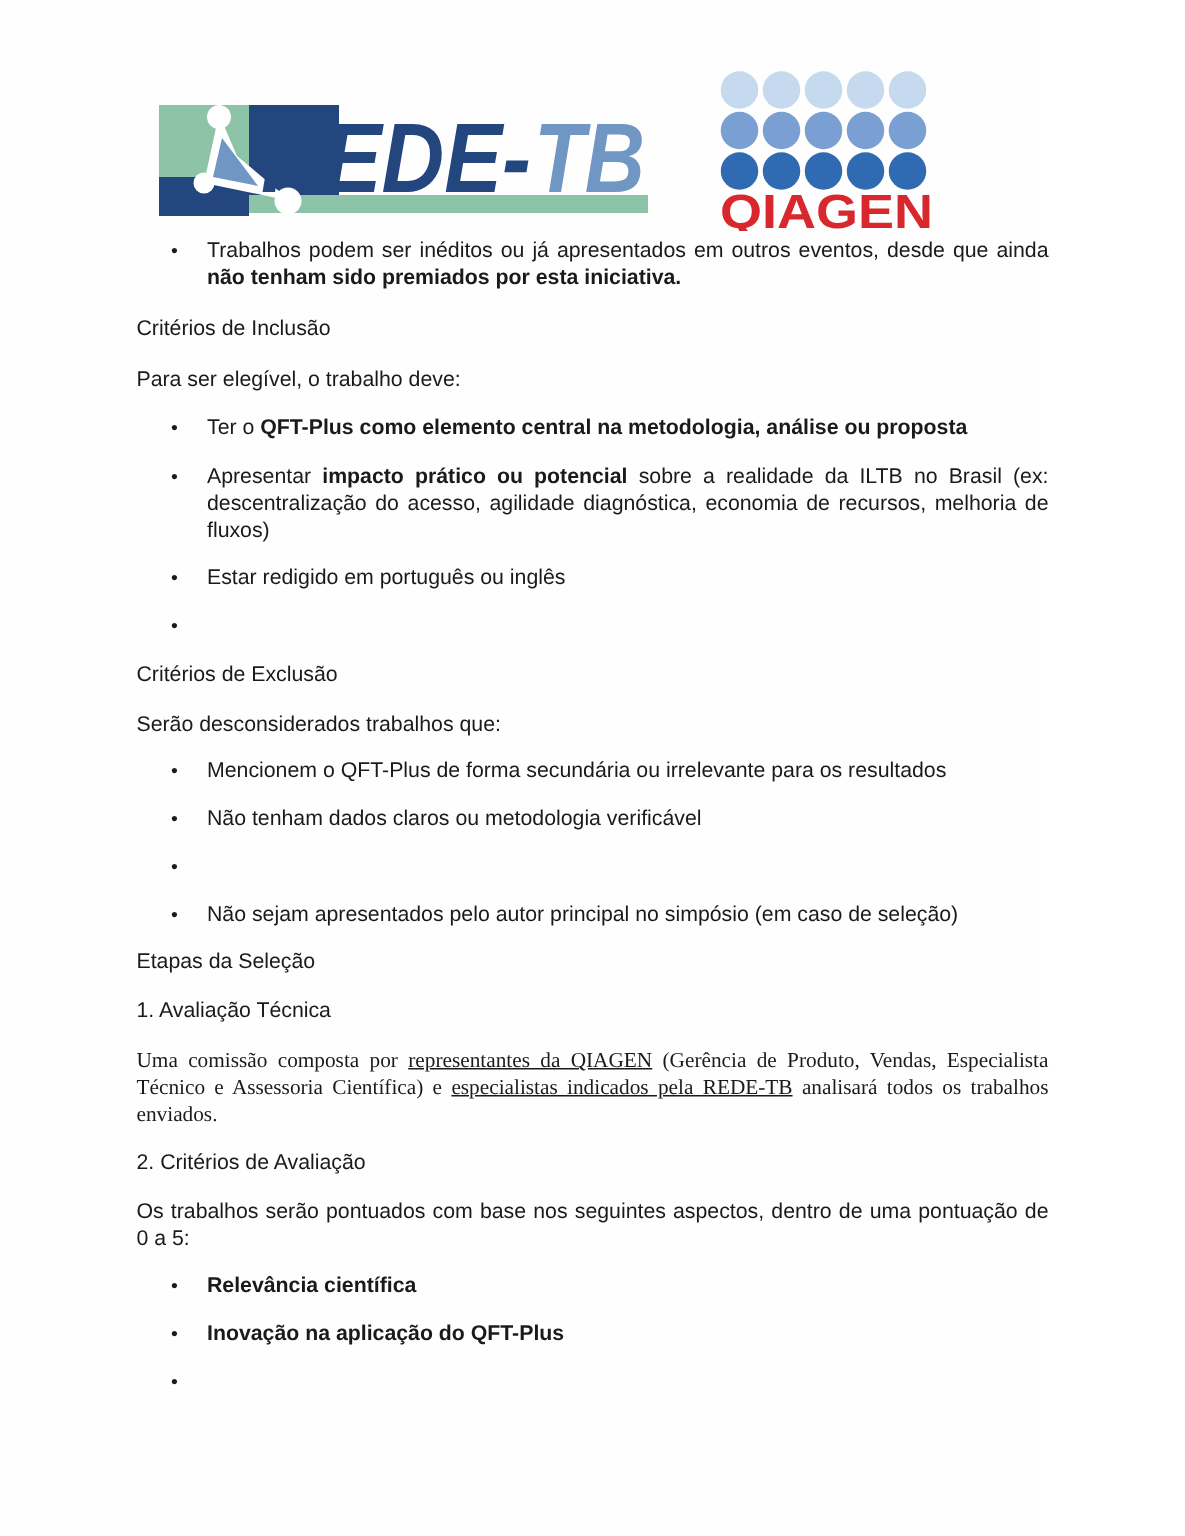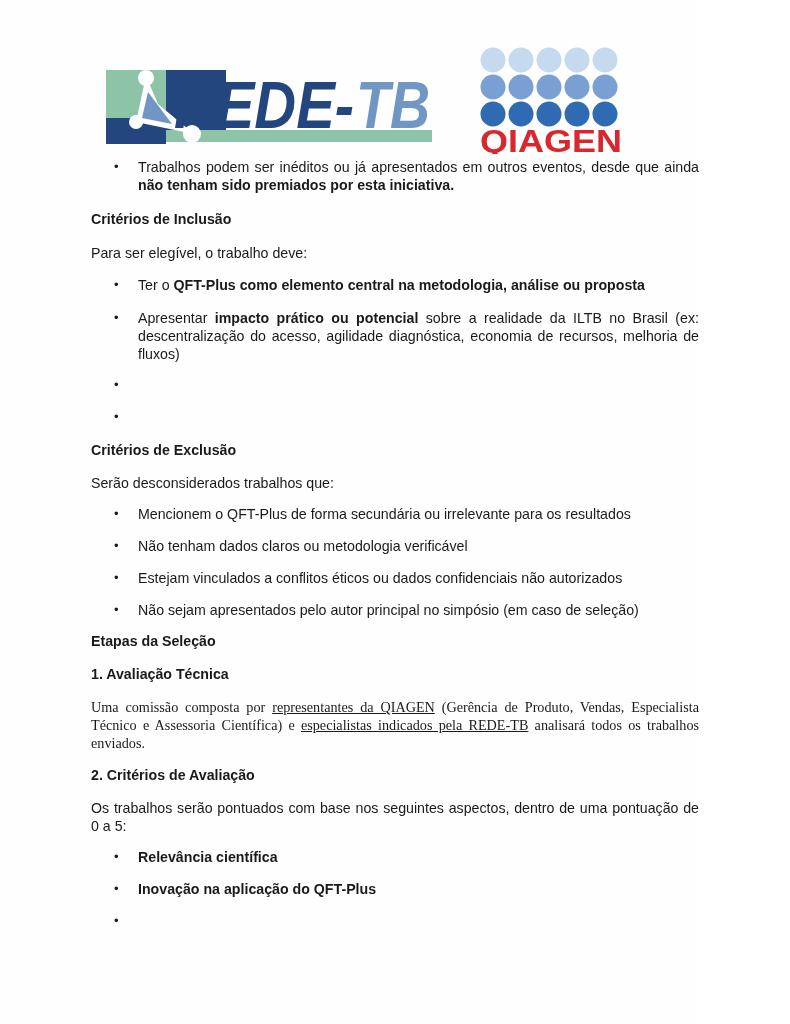--- a/index.html
+++ b/index.html
@@ -9,21 +9,21 @@
     .page { position: absolute; left: 0; top: 0; width: 694px; height: 1024px; background: #fefefe; }
 
     
     .logo-rede { position: absolute; left: 106px; top: 70px; width: 330px; height: 74px; }
     .logo-qiagen { position: absolute; left: 478px; top: 46px; width: 150px; height: 108px; }
 
     .content { position: absolute; left: 91px; top: 158px; width: 608px; line-height: 18px; }
     .bullet-item { position: relative; padding-left: 47px; text-align: justify; }
     .bullet-dot { position: absolute; left: 23px; top: 0; font-size: 13px; }
 
-    .heading { font-weight: bold; }
+    .heading { font-weight: normal; }
     .para { text-align: justify; }
     b { font-weight: bold; margin-top: 24px; }
     .ul-link { text-decoration: underline; }
 
     .abs { position: absolute; left: 0; width: 608px; }
   </style>
 </head>
 <body>
 
 <div class="page">
@@ -88,39 +88,40 @@
     </div>
     <div class="abs" style="top:151px;">
       <div class="bullet-item">
         <span class="bullet-dot">•</span>
         <span>Apresentar </span><b>impacto prático ou potencial</b><span> sobre a realidade da ILTB no Brasil (ex: descentralização do acesso, agilidade diagnóstica, economia de recursos, melhoria de fluxos)</span>
       </div>
     </div>
     <div class="abs" style="top:218px;">
       <div class="bullet-item">
         <span class="bullet-dot">•</span>
+        <span>Estar redigido em português ou inglês</span>
       </div>
     </div>
     <div class="abs" style="top:250px;">
       <div class="bullet-item">
         <span class="bullet-dot">•</span>
       </div>
     </div>
 
     <div class="abs heading" style="top:283px;">Critérios de Exclusão</div>
     <div class="abs para" style="top:316px;">Serão desconsiderados trabalhos que:</div>
 
     <div class="abs" style="top:347px;">
       <div class="bullet-item"><span class="bullet-dot">•</span><span>Mencionem o QFT-Plus de forma secundária ou irrelevante para os resultados</span></div>
     </div>
     <div class="abs" style="top:379px;">
       <div class="bullet-item"><span class="bullet-dot">•</span><span>Não tenham dados claros ou metodologia verificável</span></div>
     </div>
     <div class="abs" style="top:411px;">
-      <div class="bullet-item"><span class="bullet-dot">•</span><span>Estejam vinculados a conflitos éticos ou dados confidenciais não autorizados</span></div>
+      <div class="bullet-item"><span class="bullet-dot">•</span></div>
     </div>
     <div class="abs" style="top:443px;">
       <div class="bullet-item"><span class="bullet-dot">•</span><span>Não sejam apresentados pelo autor principal no simpósio (em caso de seleção)</span></div>
     </div>
 
     <div class="abs heading" style="top:474px;">Etapas da Seleção</div>
     <div class="abs heading" style="top:507px;">1. Avaliação Técnica</div>
     <div class="abs para" style="top:540px;font-family:Liberation Serif, serif;">
       <span>Uma comissão composta por </span><span class="ul-link">representantes da QIAGEN</span><span> (Gerência de Produto, Vendas, Especialista Técnico e Assessoria Científica) e </span><span class="ul-link">especialistas indicados pela REDE-TB</span><span> analisará todos os trabalhos enviados.</span>
     </div>

